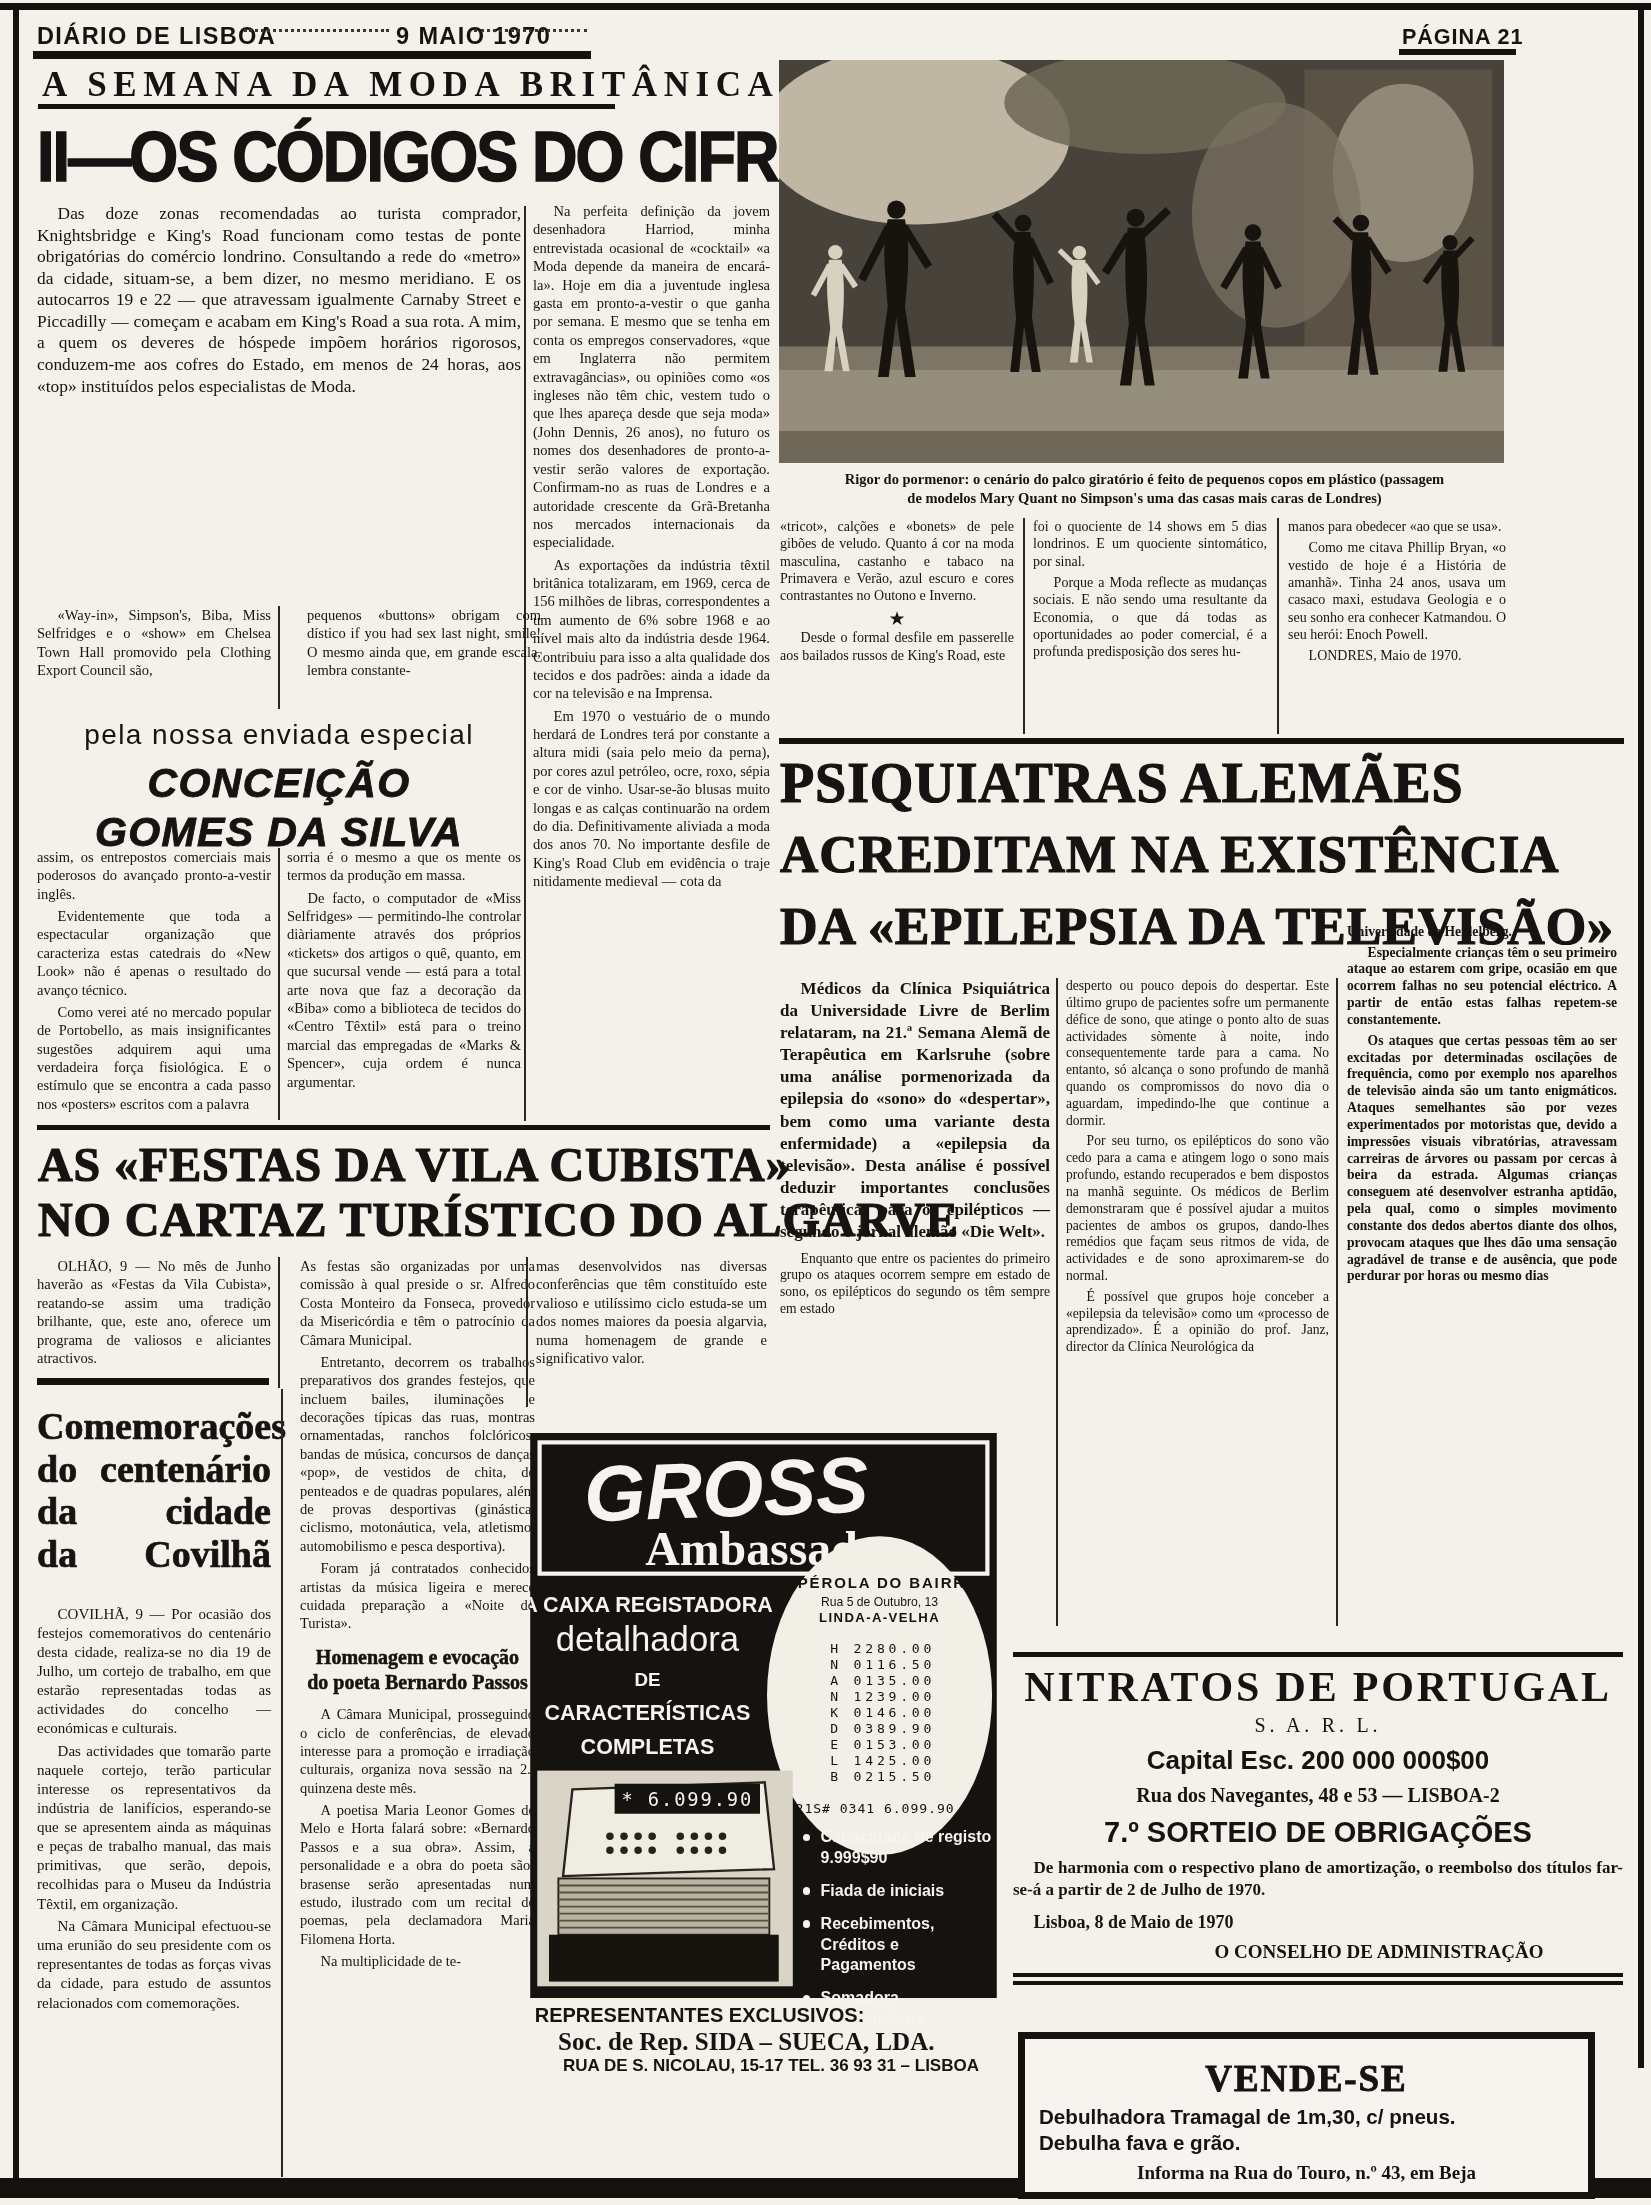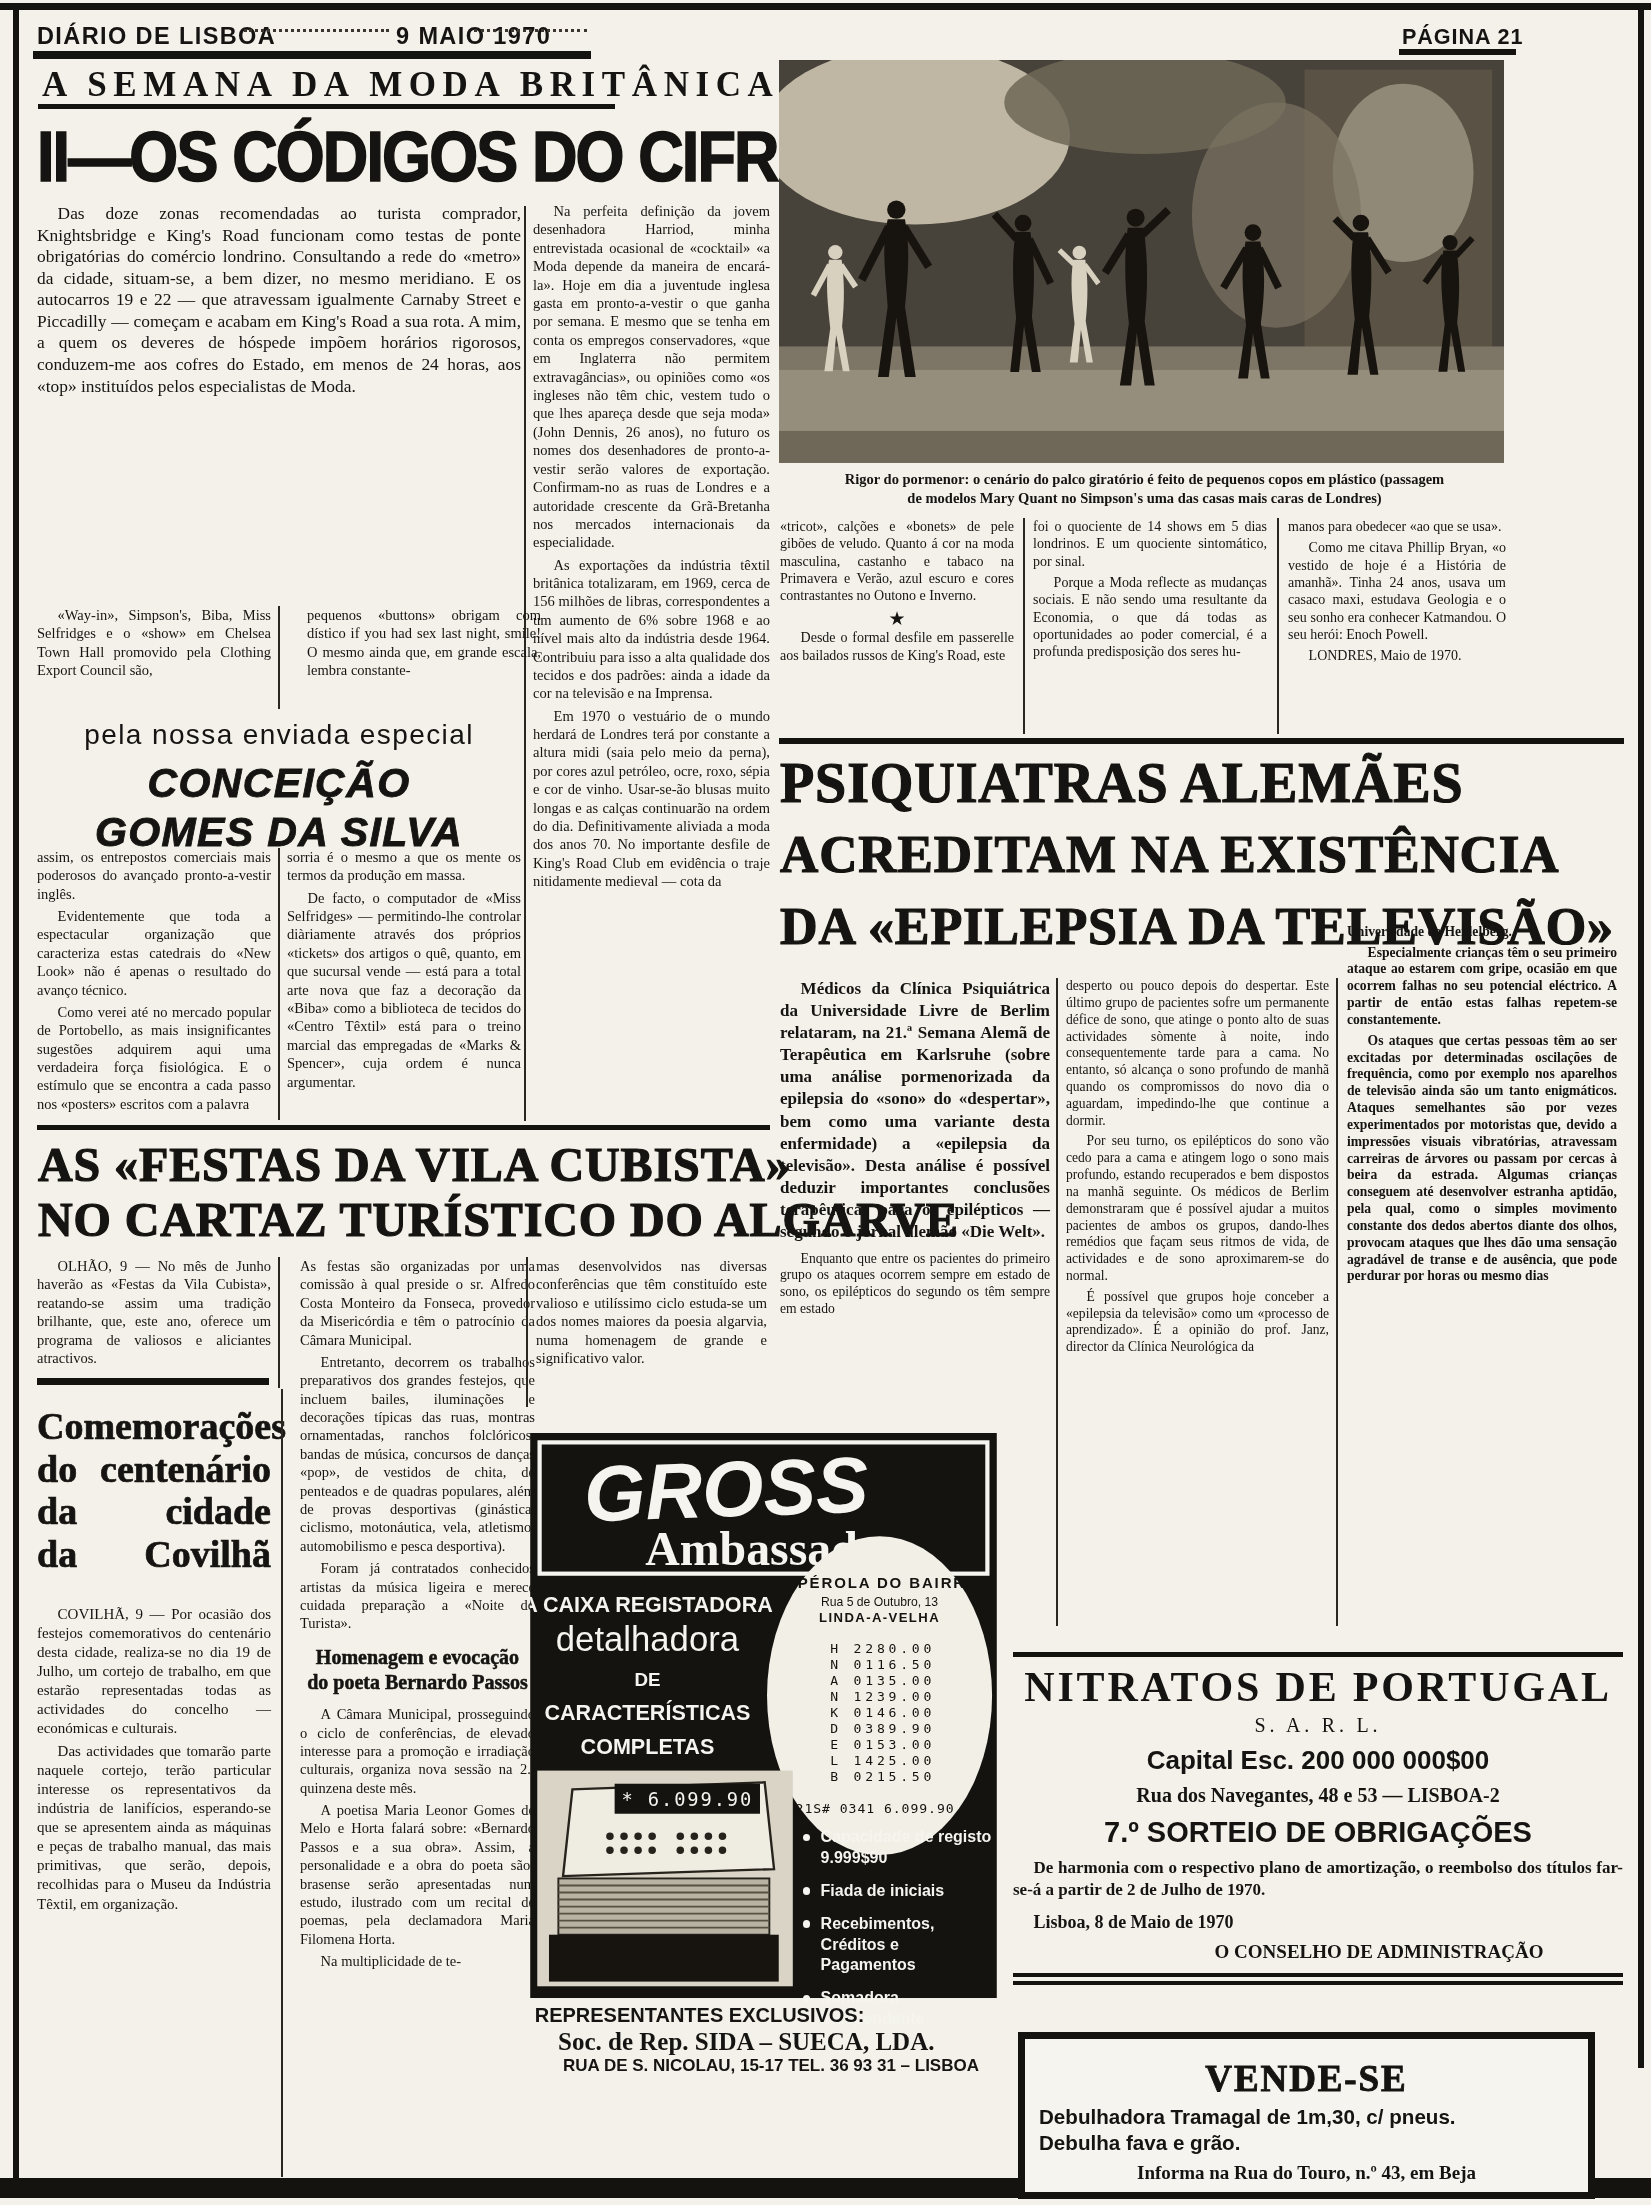--- a/index.html
+++ b/index.html
@@ -226,20 +226,21 @@
   <div class="hrule" style="left:37px;top:1378px;width:232px;height:6.6px;"></div>
   <div class="abs" style="left:37px;top:1405px;width:234px;">
     <div class="covtitle">Comemorações</div>
     <div class="covtitle">do centenário</div>
     <div class="covtitle">da cidade</div>
     <div class="covtitle">da Covilhã</div>
   </div>
   <div class="abs bodytext" style="left:37px;top:1605px;width:234px;font-size:15px;">
     <p>COVILHÃ, 9 — Por ocasião dos festejos comemorativos do centenário desta cidade, realiza-se no dia 19 de Julho, um cortejo de trabalho, em que estarão representadas todas as actividades do concelho — económicas e culturais.</p>
     <p>Das actividades que tomarão parte naquele cortejo, terão particular interesse os representativos da indústria de lanifícios, esperando-se que se apresentem ainda as máquinas e peças de trabalho manual, das mais primitivas, que serão, depois, recolhidas para o Museu da Indústria Têxtil, em organização.</p>
+    <p>Na Câmara Municipal efectuou-se uma erunião do seu presidente com os representantes de todas as forças vivas da cidade, para estudo de assuntos relacionados com comemorações.</p>
   </div>
   <div class="vrule" style="left:281px;top:1389px;height:788px;"></div>
 
   <div class="abs" style="left:530px;top:1433px;width:467px;height:633px;">
     <svg viewBox="0 0 995 1350" width="467" height="633">
       <rect x="0" y="0" width="995" height="1205" fill="#15130f"></rect>
       <rect x="20" y="20" width="955" height="280" fill="#15130f" stroke="#f6f4ee" stroke-width="9"></rect>
       <text x="420" y="178" text-anchor="middle" fill="#f6f4ee" transform="rotate(-2 420 178)" font-family="Liberation Sans, sans-serif" font-style="italic" font-weight="bold" font-size="168">GROSS</text>
       <text x="520" y="282" text-anchor="middle" fill="#f6f4ee" font-family="Liberation Serif, serif" font-weight="bold" font-size="102">Ambassador</text>
       <text x="250" y="382" text-anchor="middle" fill="#f6f4ee" font-family="Liberation Sans, sans-serif" font-weight="bold" font-size="46">A CAIXA REGISTADORA</text>

